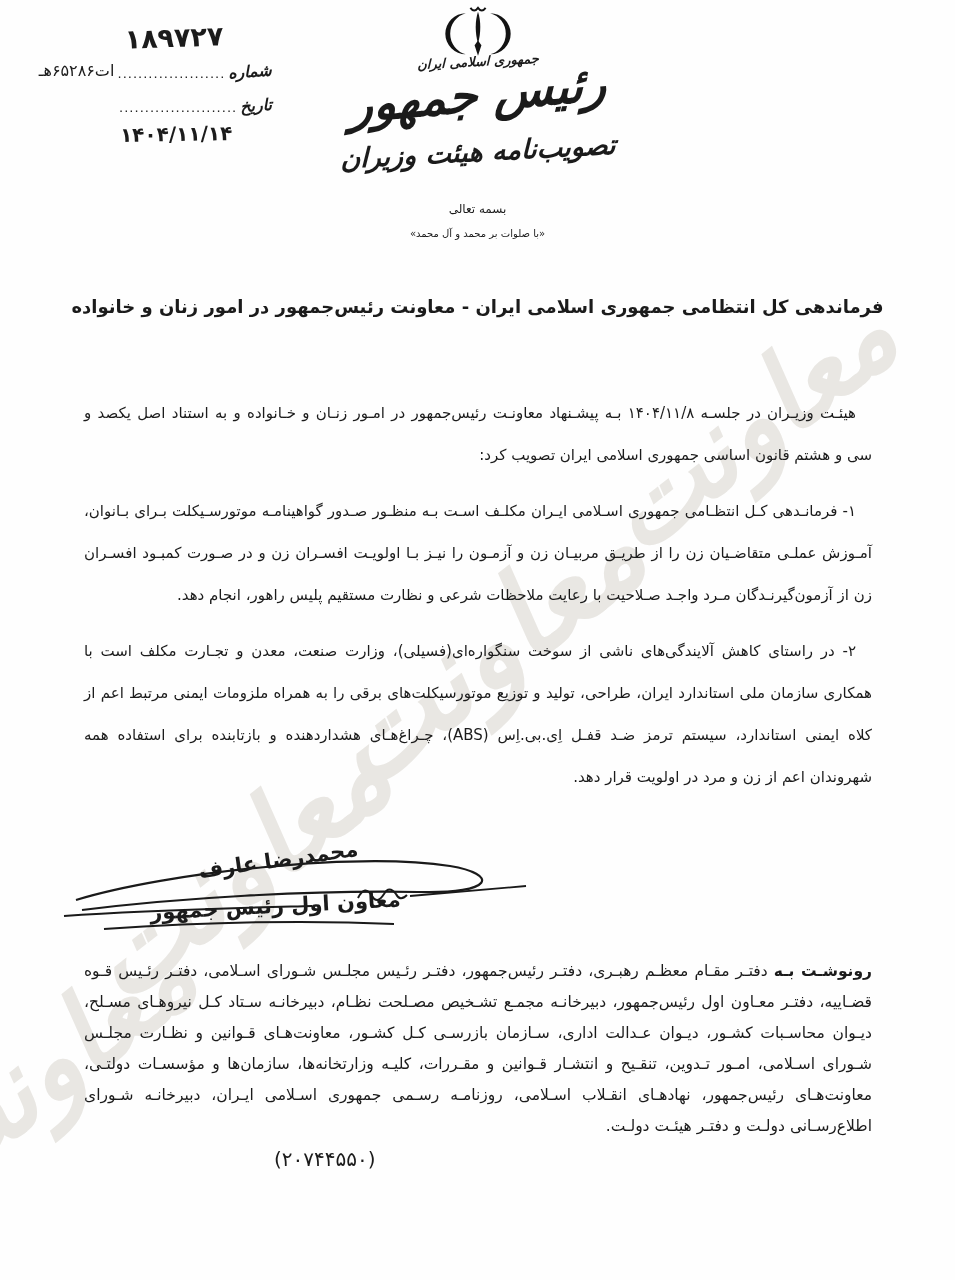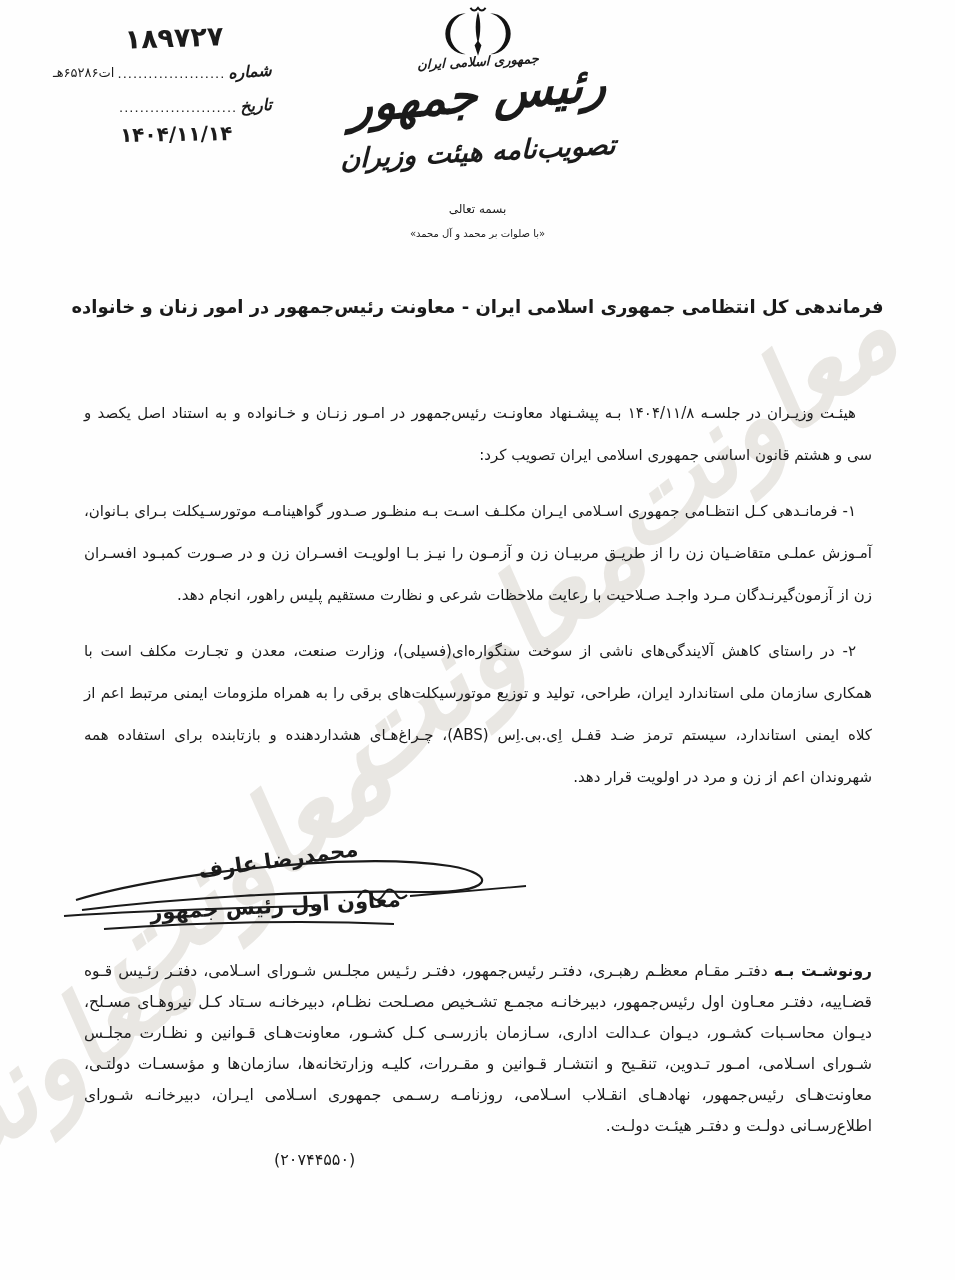--- a/index.html
+++ b/index.html
@@ -25,21 +25,21 @@
     position:absolute; right:28px; top:0; width:140px; text-align:center;
     font-size:27px; font-weight:bold; letter-spacing:4px; transform:rotate(-2deg);
   }
   .meta-row { position:absolute; right:0; display:flex; direction:rtl; align-items:flex-end; gap:3px; }
   .row-number { top:40px; }
   .row-date   { top:74px; }
   .meta-label { font-size:16px; font-weight:bold; font-style:italic; transform:rotate(-4deg); }
   .dots { font-size:13px; letter-spacing:1px; overflow:hidden; white-space:nowrap; color:#222; }
   .dots-number { width:108px; }
   .dots-date   { width:120px; }
-  .printed-code { font-size:13px; transform:translateY(-1px); white-space:nowrap; }
+  .printed-code { font-size:16px; transform:translateY(-1px); white-space:nowrap; }
   .hand-date {
     position:absolute; right:40px; top:100px; font-size:20px; font-weight:bold;
     letter-spacing:2px; transform:rotate(-1deg); white-space:nowrap;
   }
   
   .letterhead { position:absolute; left:0; top:0; width:100%; z-index:2; text-align:center; }
   .emblem { position:absolute; left:50%; top:4px; transform:translateX(-50%); }
   .lh-country {
     position:absolute; left:50%; top:54px; transform:translateX(-50%) skewY(-3deg);
     font-size:13px; font-weight:bold; font-style:italic; white-space:nowrap;
@@ -74,21 +74,21 @@
     transform:rotate(-3deg); white-space:nowrap; direction:rtl;
   }
   .sig-svg { position:absolute; left:0; top:0; }
   
   .cc-block {
     position:absolute; left:84px; top:956px; width:788px; z-index:2;
     direction:rtl; text-align:justify; font-size:15.5px; line-height:31px;
   }
   .cc-block p { margin:0; }
   .cc-lead { font-weight:bold; }
-  .cc-code { direction:rtl; text-align:right; padding-left:190px; font-size:16px; letter-spacing:1px; text-align:left; padding-right:0; margin-top:2px; padding-left:0; margin-left:190px; }
+  .cc-code { direction:rtl; text-align:right; padding-left:190px; font-size:20px; letter-spacing:1px; text-align:left; padding-right:0; margin-top:2px; padding-left:0; margin-left:190px; }
 </style>
 </head>
 <body>
 
 <div class="page">
 
   <div class="wm-layer">
     <span class="wm wm1">معاونت</span>
     <span class="wm wm2">معاونت</span>
     <span class="wm wm3">معاونت</span>

